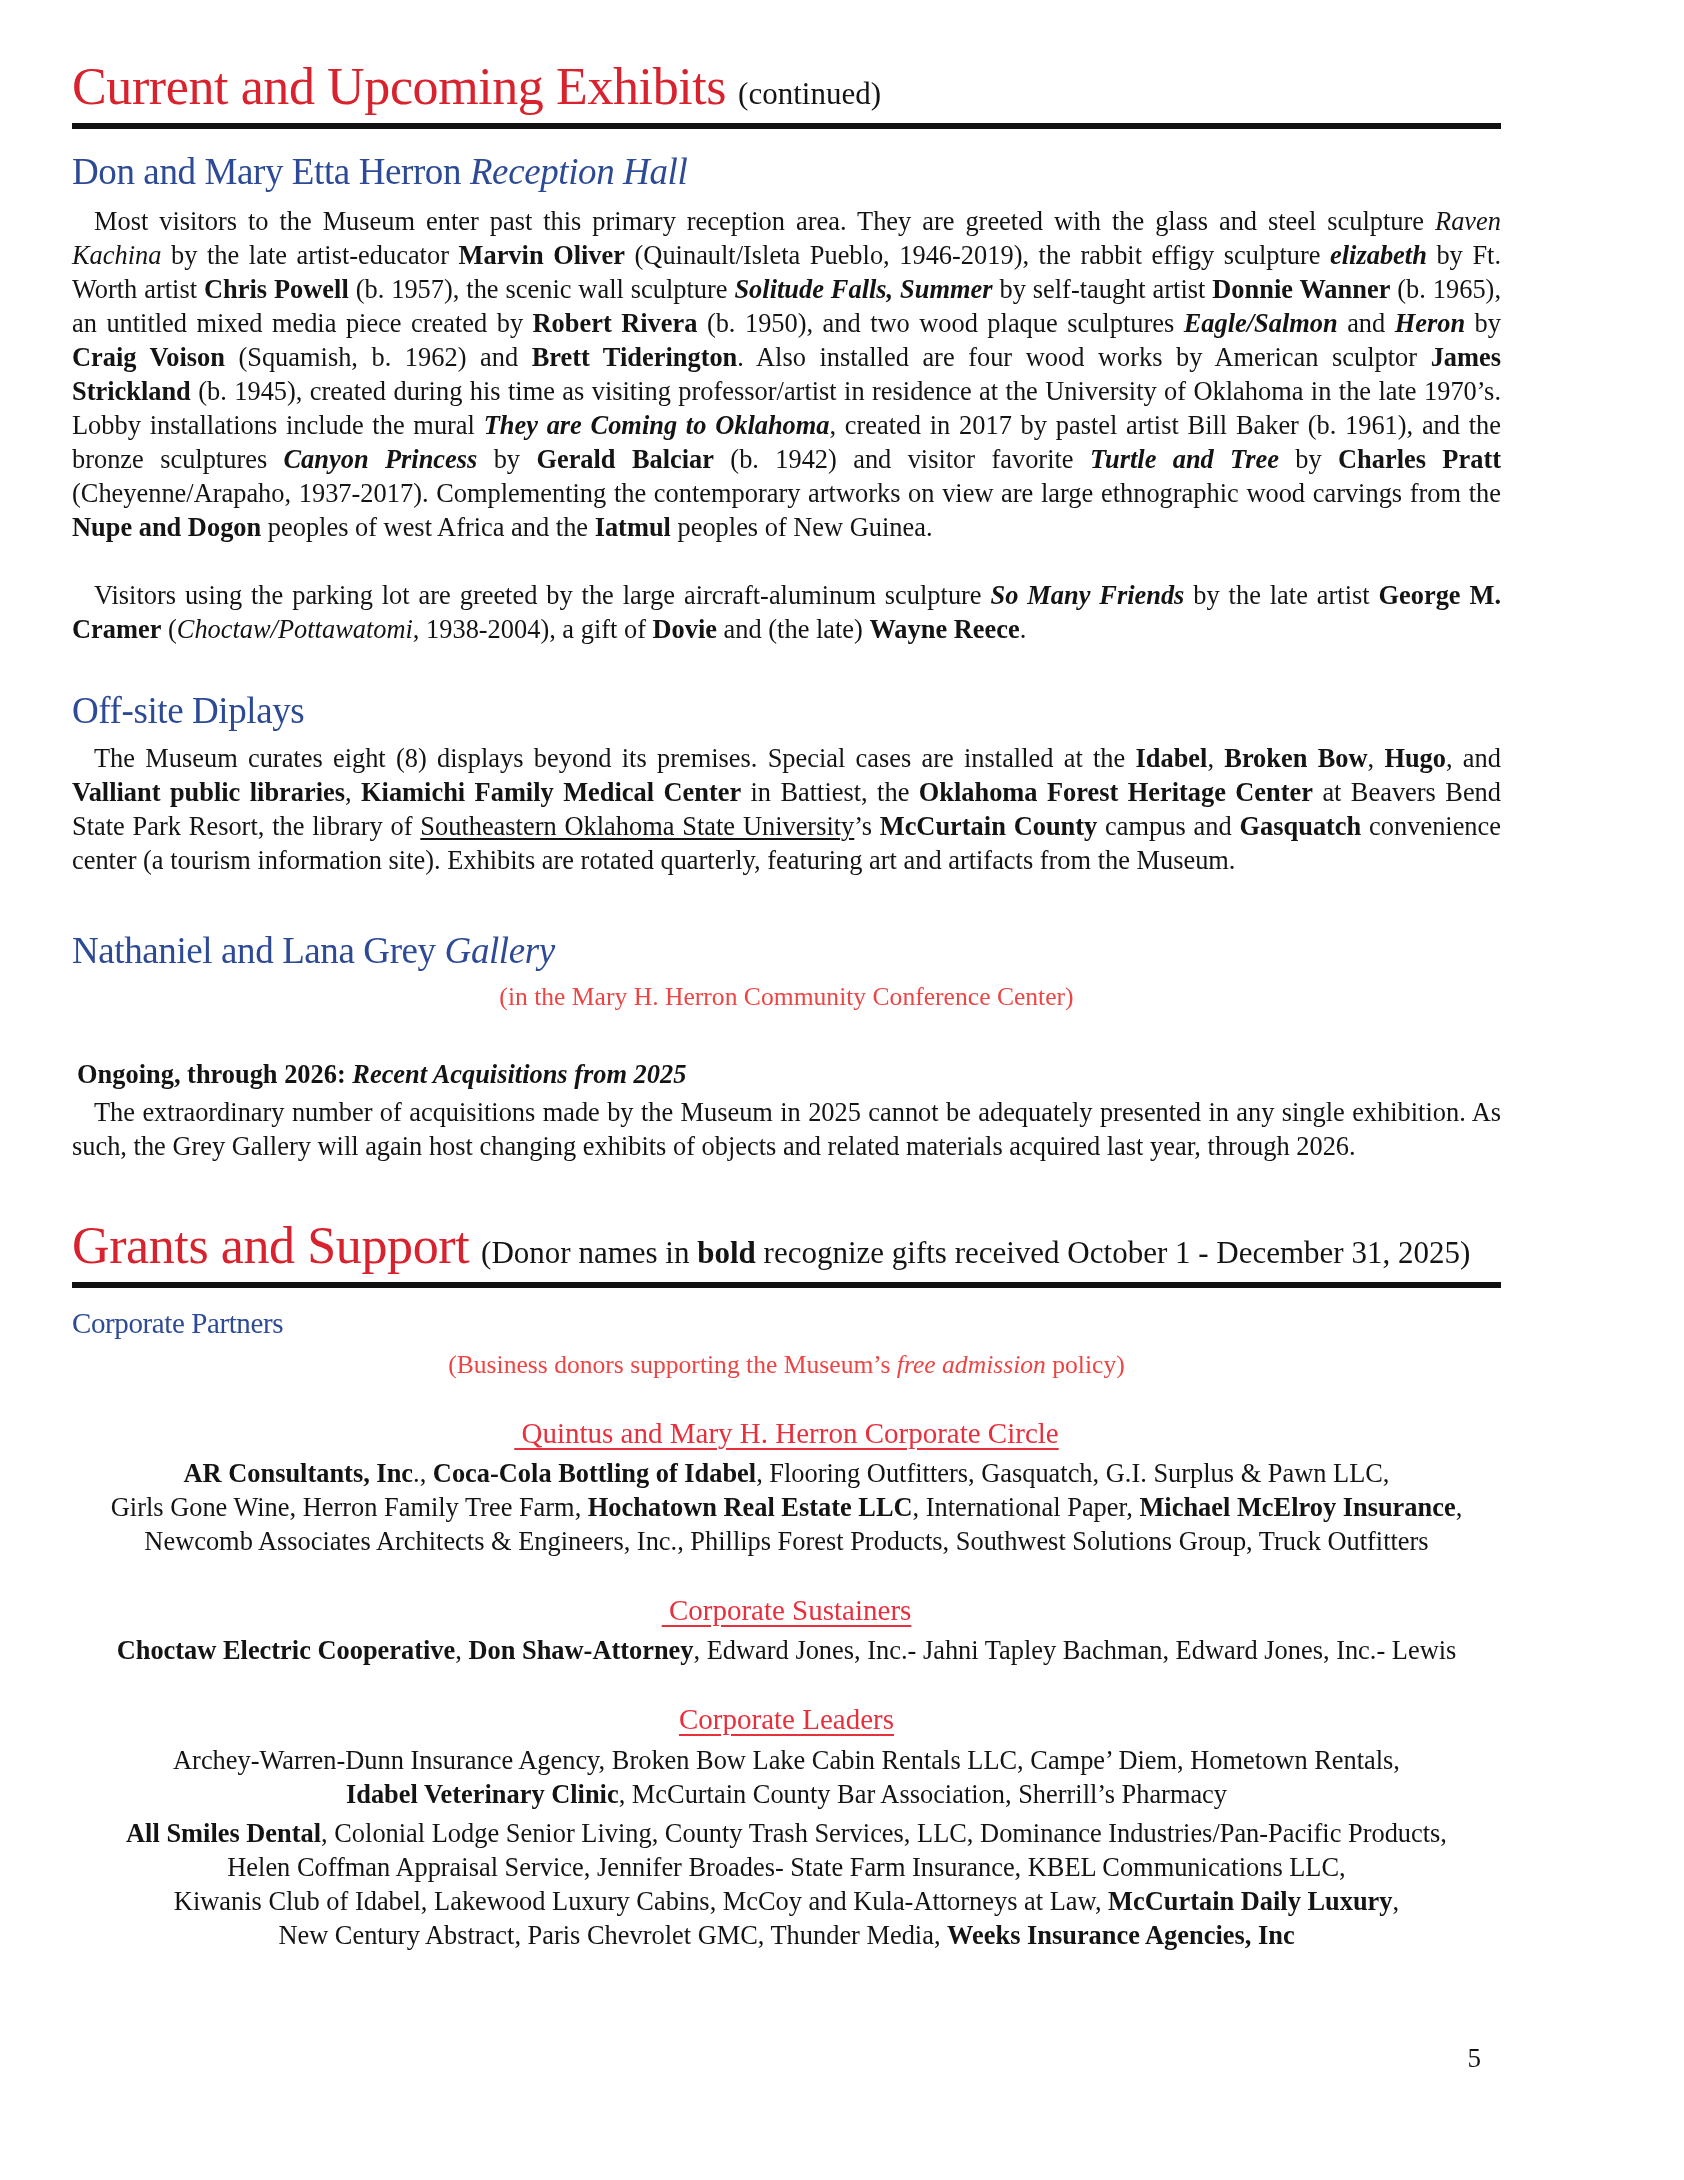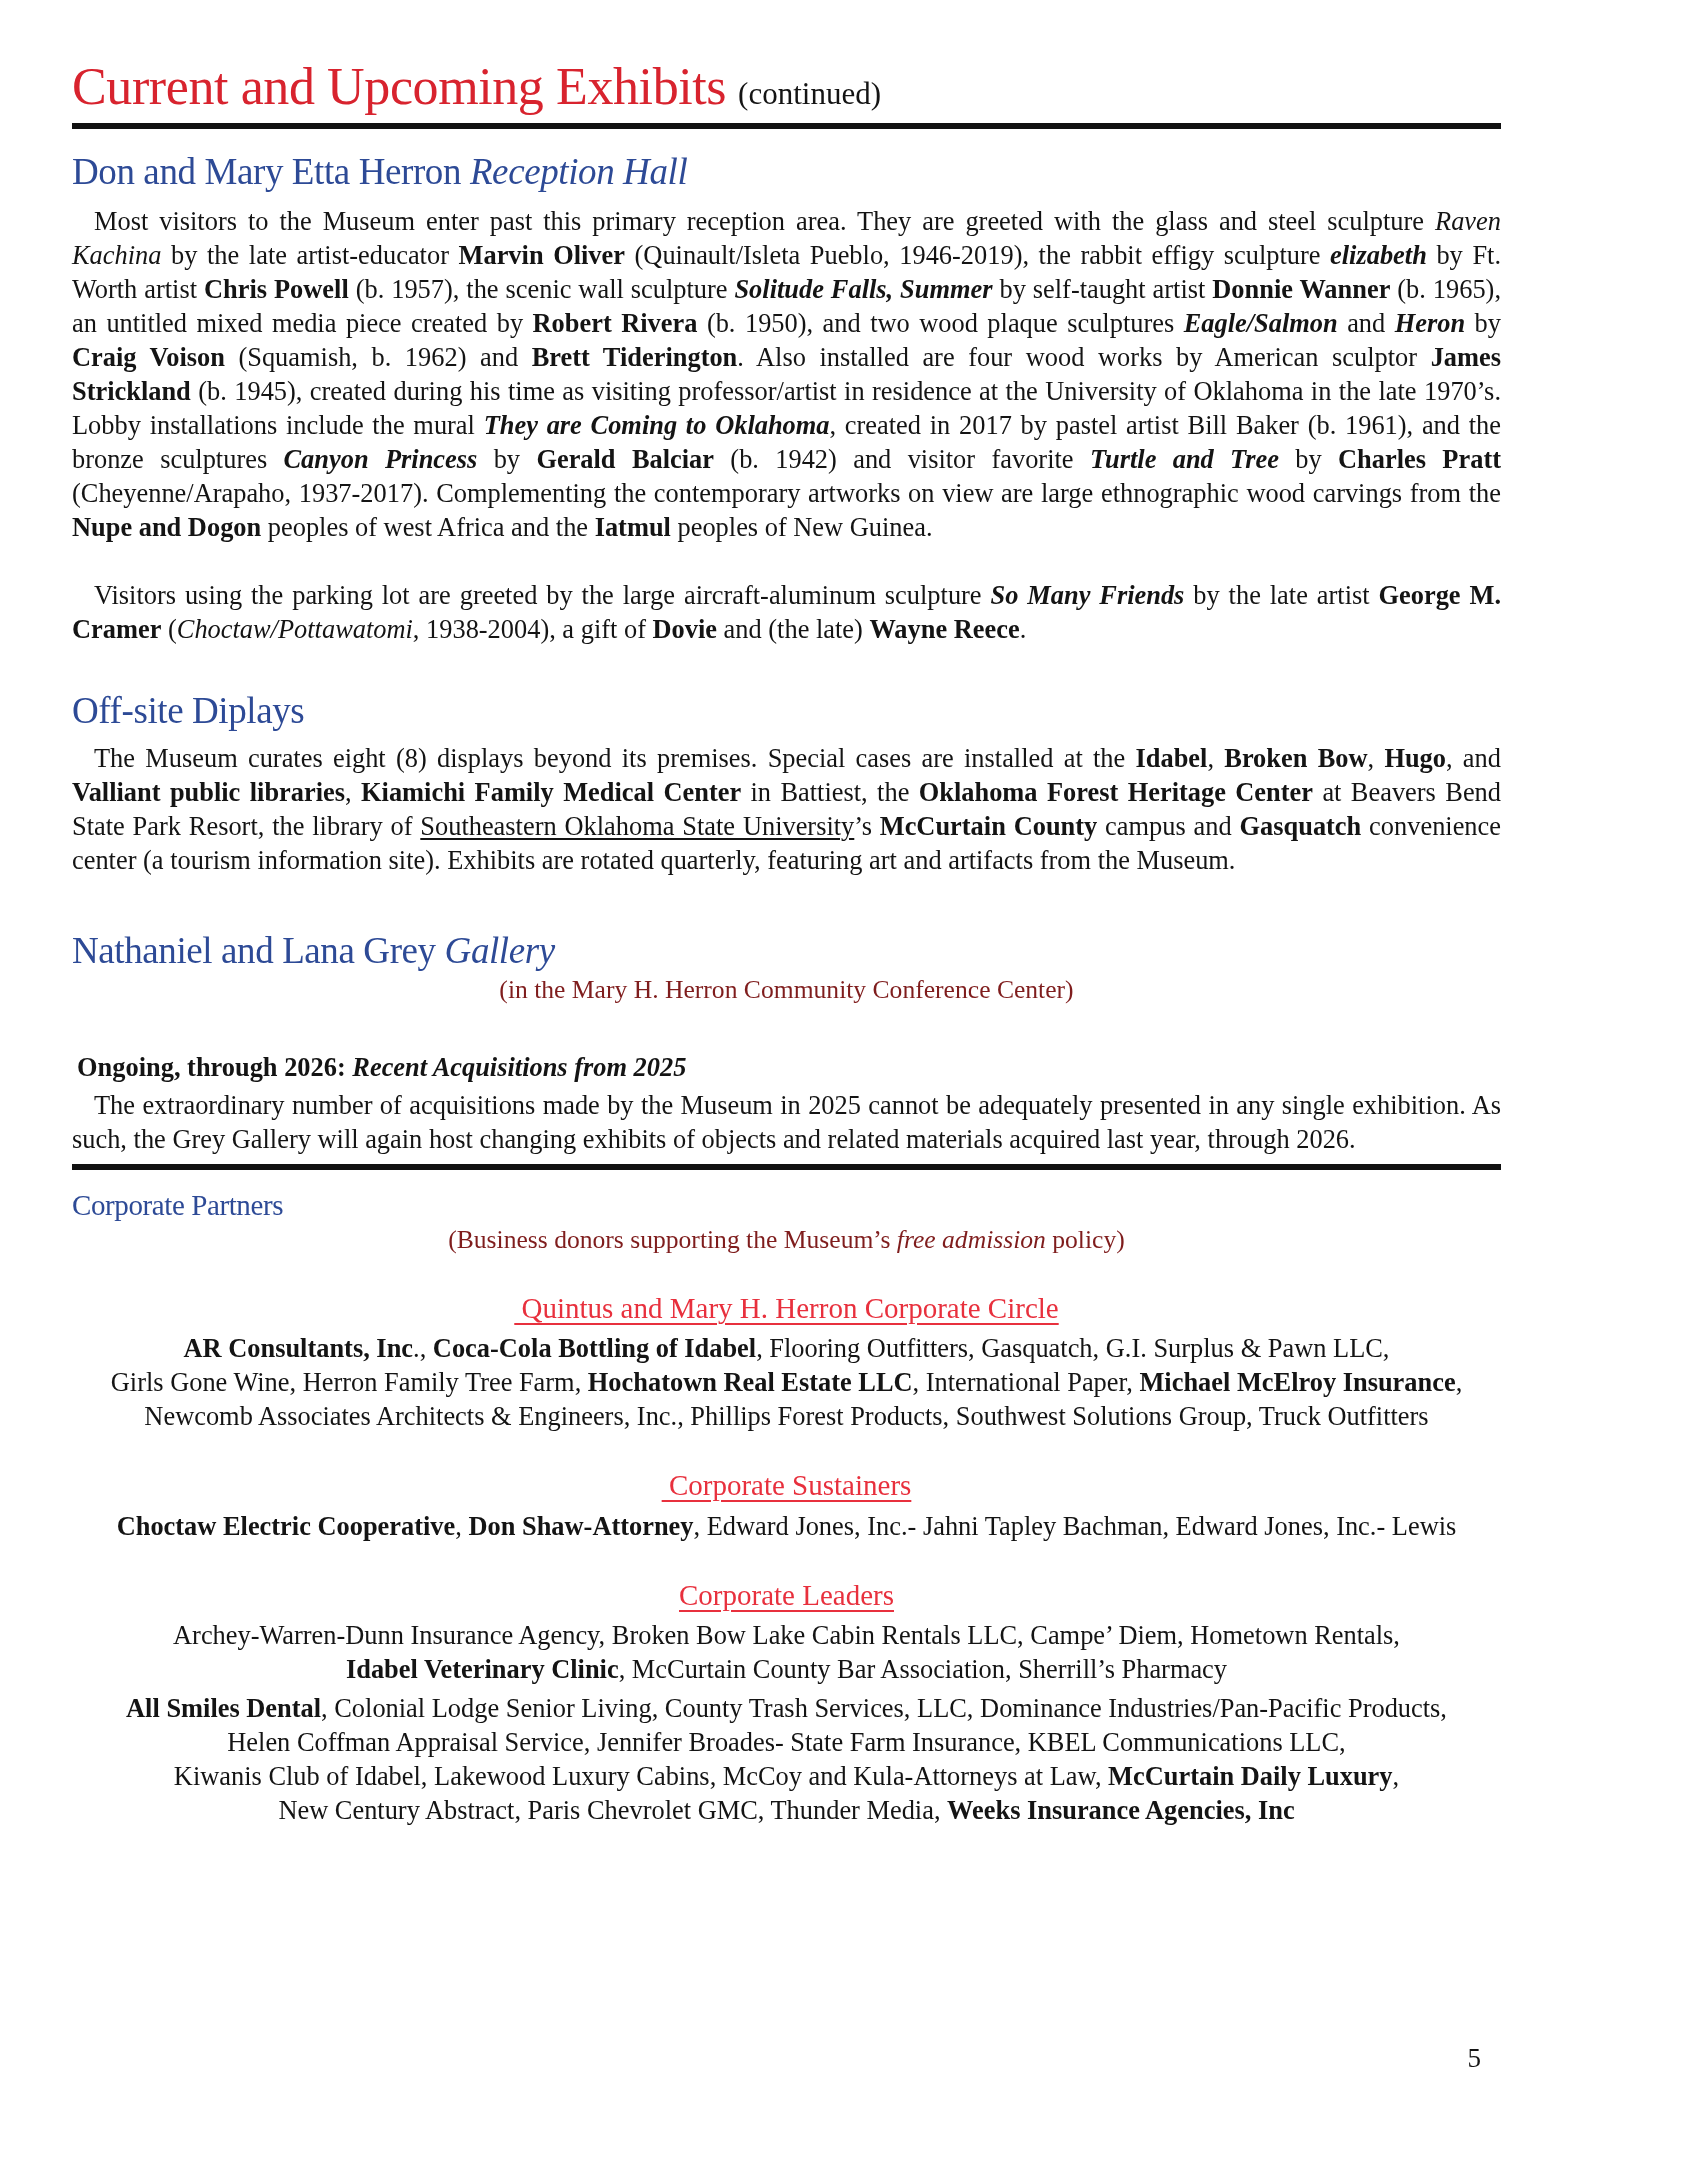--- a/index.html
+++ b/index.html
@@ -22,21 +22,21 @@
   }
   .doc-title-note{color:#141414;font-size:31px;margin-left:8.5px;}
   .rule{border:0;border-top:6px solid #111;margin:8.5px 0 0 0;}
   .h-blue{
     color:#2d4a96;text-align:left;font-size:37px;line-height:1.15;
     font-weight:400;letter-spacing:-0.4px;
   }
   .h-blue .it{font-style:italic;}
   .h-blue-sm{font-size:29px;}
   .sub-center{
-    text-align:center;font-size:25.6px;color:#7f1d1d;line-height:1.2;margin-top:3px;
+    text-align:center;font-size:25.6px;color:#ef4444;line-height:1.2;margin-top:10px;
   }
   .h-red{
     color:#e8303d;text-align:center;font-size:29px;line-height:1.25;font-weight:400;
     text-decoration:underline;text-decoration-thickness:1.7px;text-underline-offset:5.1px;
   }
   
   .para{
     font-size:26.4px;line-height:34px;text-align:justify;
     text-indent:22px;margin:0;
   }
@@ -86,20 +86,24 @@
   <div class="h-blue mt-offsite">Off-site Diplays</div>
   <p class="para mt-p3"><span>The Museum curates eight (8) displays beyond its premises.  Special cases are installed at the </span><span class="seg-b">Idabel</span><span>, </span><span class="seg-b">Broken Bow</span><span>, </span><span class="seg-b">Hugo</span><span>, and </span><span class="seg-b">Valliant public libraries</span><span>,  </span><span class="seg-b">Kiamichi Family Medical Center</span><span> in Battiest, the </span><span class="seg-b">Oklahoma Forest Heritage Center</span><span> at Beavers Bend State Park Resort, the library of </span><span class="seg-u">Southeastern Oklahoma State University</span><span>’s </span><span class="seg-b">McCurtain County</span><span> campus and </span><span class="seg-b">Gasquatch</span><span> convenience center (a tourism information site).  Exhibits are rotated quarterly, featuring art and artifacts from the Museum.</span></p>
 
   <div class="h-blue mt-gallery">
     <span>Nathaniel and Lana Grey </span><span class="it">Gallery</span>
   </div>
   <div class="sub-center">(in the Mary H. Herron Community Conference Center)</div>
   <p class="para no-just mt-ongoing"><span class="seg-b">Ongoing, through 2026: </span><span class="seg-bi">Recent Acquisitions from 2025</span></p>
   <p class="para mt-p5"><span>The extraordinary number of acquisitions made by the Museum in 2025 cannot be adequately presented in any single exhibition.  As such, the Grey Gallery will again host changing exhibits of objects and related materials acquired last year, through 2026.</span></p>
 
+  <div class="doc-title-row mt-grants">
+    <span class="doc-title">Grants and Support</span>
+    <span class="doc-title-note"><span>(Donor names in </span><span class="seg-b">bold</span><span> recognize gifts received October 1 - December 31, 2025)</span></span>
+  </div>
   <hr class="rule">
 
   <div class="h-blue h-blue-sm mt-partners">Corporate Partners</div>
   <div class="sub-center"><span>(Business donors supporting the Museum’s </span><span class="seg-i">free admission</span><span> policy)</span></div>
 
   <div class="h-red mt-group">&nbsp;Quintus and Mary H. Herron Corporate Circle</div>
   <div class="mt-lines">
     <p class="line-c"><span class="seg-b">AR Consultants, Inc</span><span>., </span><span class="seg-b">Coca-Cola Bottling of Idabel</span><span>, Flooring Outfitters, Gasquatch, G.I. Surplus &amp; Pawn LLC,</span></p>
     <p class="line-c"><span>Girls Gone Wine, Herron Family Tree Farm, </span><span class="seg-b">Hochatown Real Estate LLC</span><span>, International Paper, </span><span class="seg-b">Michael McElroy Insurance</span><span>,</span></p>
     <p class="line-c"><span>Newcomb Associates Architects &amp; Engineers, Inc., Phillips Forest Products, Southwest Solutions Group, Truck Outfitters</span></p>

